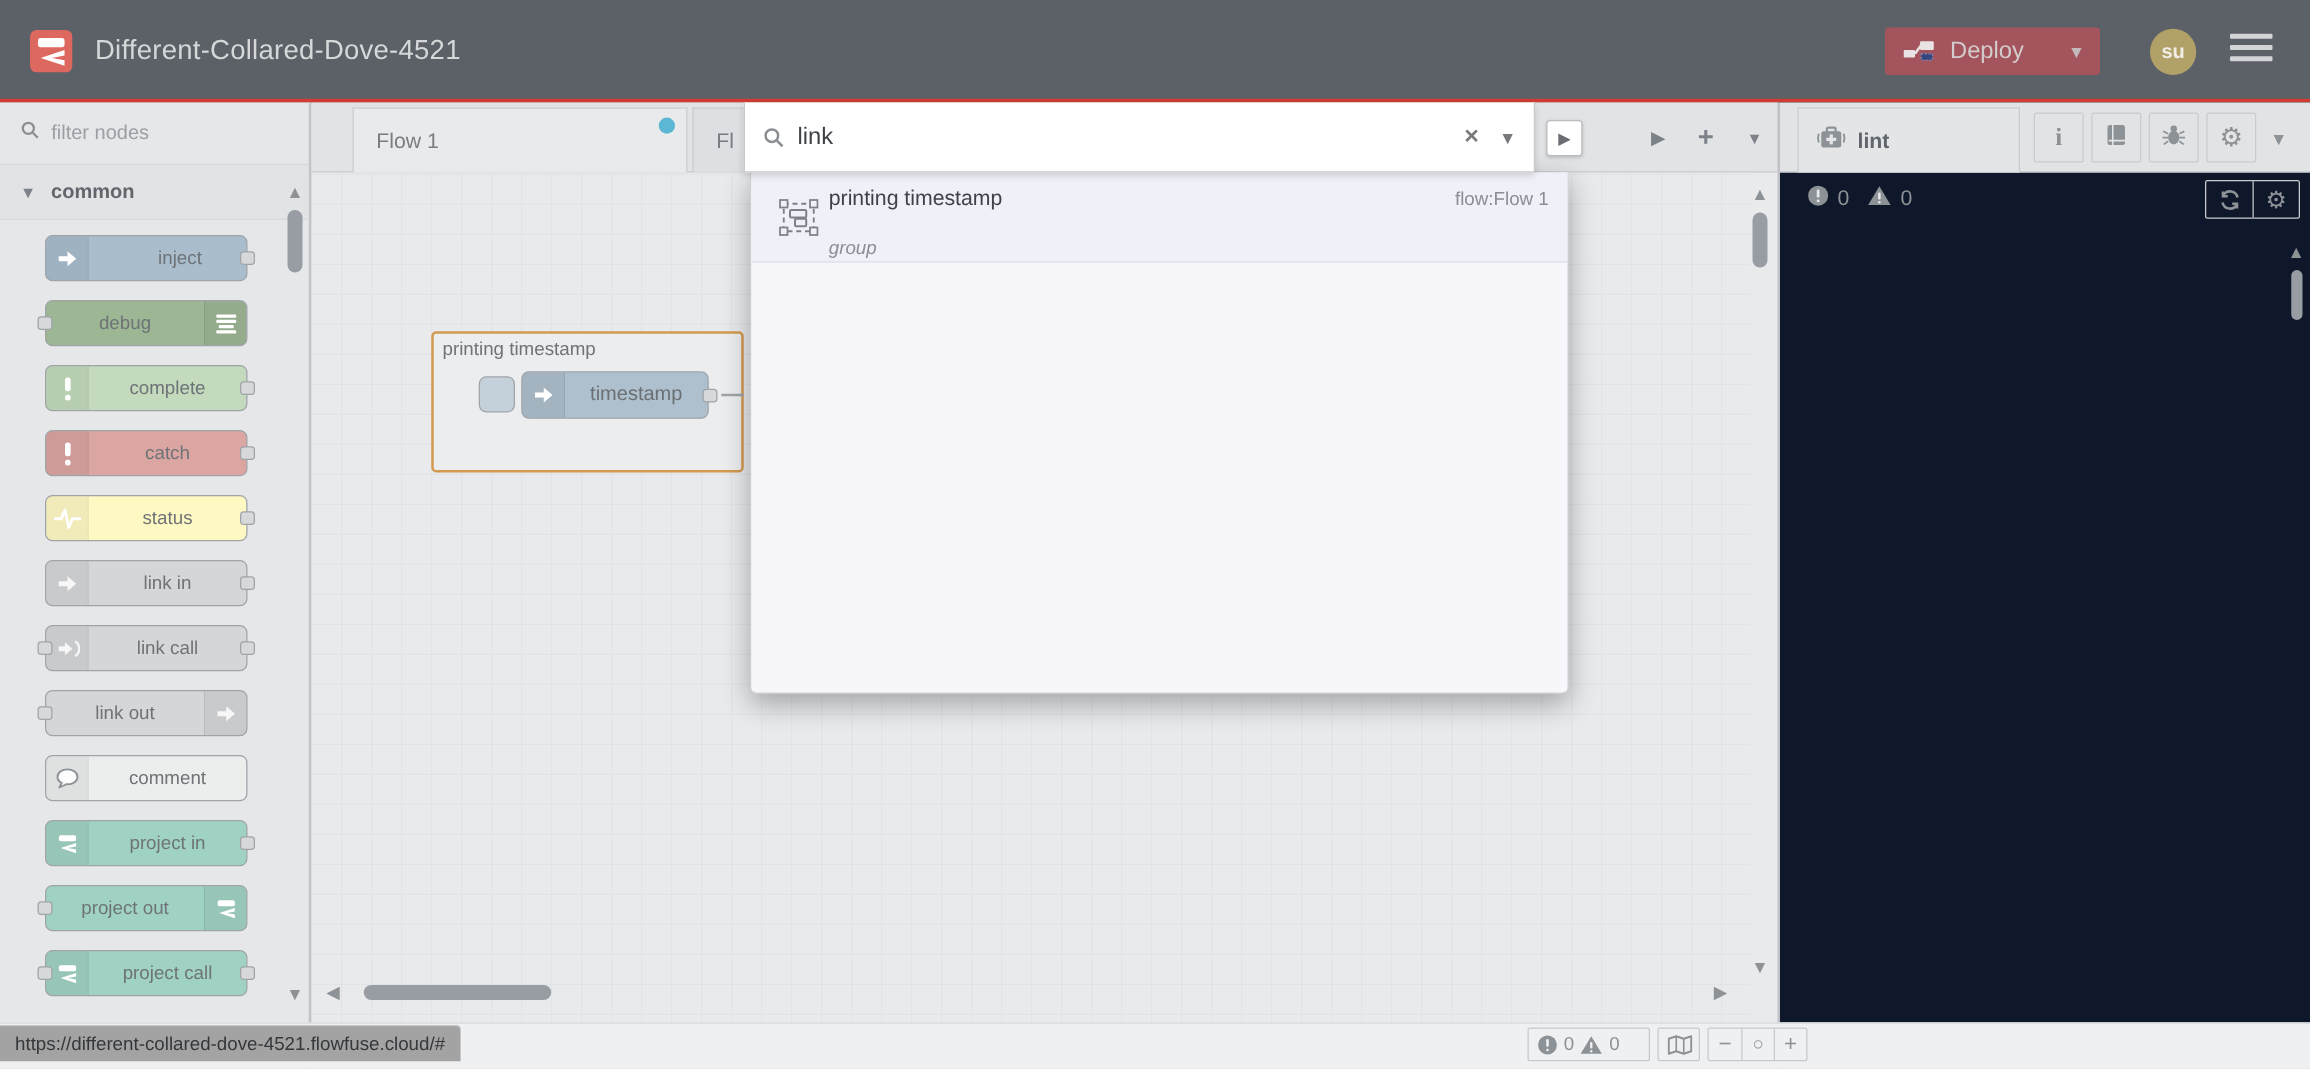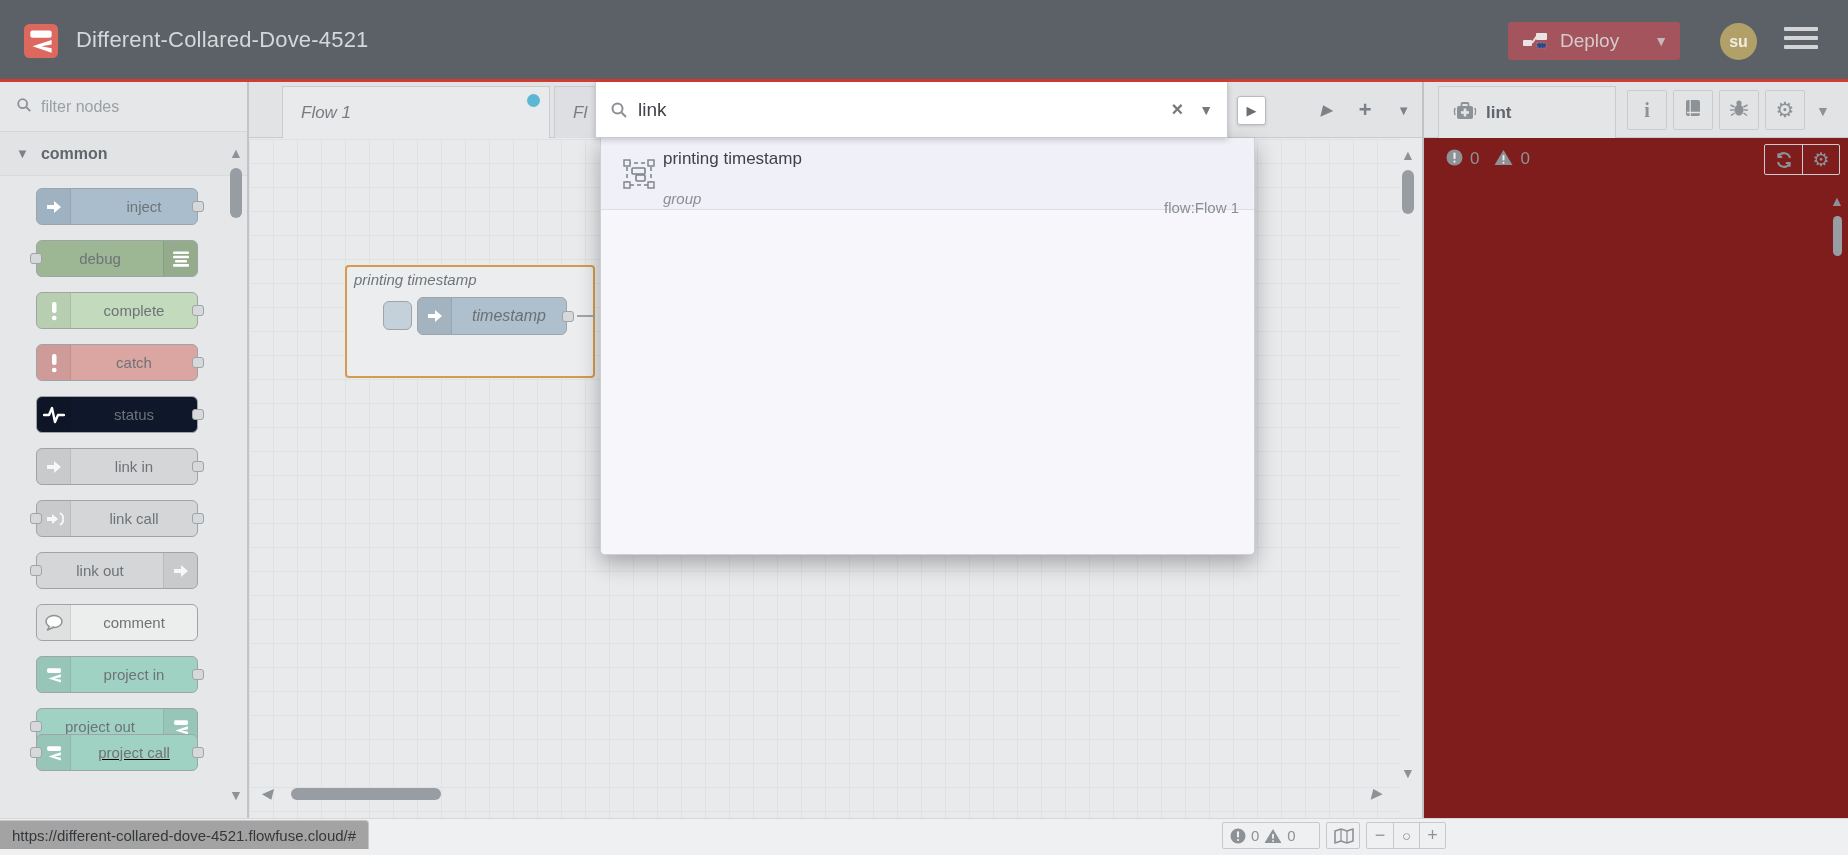--- a/index.html
+++ b/index.html
@@ -26,28 +26,28 @@
   .pal-cat .chev { color:#7c8288; font-size:13px; }
   .pal-cat .cat-lab { color:#60666c; font-size:16px; font-weight:bold; }
   .pnode { position:absolute; left:36px; width:162px; height:37px; border:1px solid #9fa4a9; border-radius:6px; display:flex; align-items:stretch; cursor:grab; }
   .pnode .lab { flex:1; display:flex; align-items:center; justify-content:center; color:#6e7377; font-size:15px; }
   .pnode .ibox { width:34px; background:rgba(0,0,0,0.055); display:flex; align-items:center; justify-content:center; }
   .pnode .ibox.bl { border-right:1px solid rgba(0,0,0,0.08); border-radius:5px 0 0 5px; }
   .pnode .ibox.br { border-left:1px solid rgba(0,0,0,0.08); border-radius:0 5px 5px 0; }
   .port { position:absolute; width:12px; height:11px; background:#d6d8da; border:1px solid #9fa4a9; border-radius:3px; top:12px; }
   .port.l { left:-7px; } .port.r { right:-7px; }
   .c-inject{background:#a9bdcd}.c-debug{background:#9db694}.c-complete{background:#c3dabc}.c-catch{background:#dba5a1}
-  .c-status{background:#0f172a}.c-link{background:#d4d6d8}.c-comment{background:#eceded}.c-project{background:#a0d2c3}
+  .c-status{background:#fef9c3}.c-link{background:#d4d6d8}.c-comment{background:#eceded}.c-project{background:#a0d2c3}
 
   
   .tri { position:absolute; color:#8d9296; font-size:14px; line-height:14px; cursor:pointer; }
   .thumb { position:absolute; background:#989da3; border-radius:6px; cursor:pointer; }
 
   
-  .workspace { position:absolute; left:249px; top:82px; width:1173px; height:736px;font-style:italic; }
+  .workspace { position:absolute; left:249px; top:82px; width:1173px; height:736px; }
   .tabbar { position:absolute; left:0; top:0; width:100%; height:56px; background:#e1e3e5; border-bottom:1px solid #c9cbce; }
   .wtab { position:absolute; top:4px; height:52px; border:1px solid #c9cbce; border-bottom:none; display:flex; align-items:center; padding-left:18px; font-size:17px; color:#787d82; cursor:pointer; }
   .wtab.active { background:#e9eaec; }
   .wtab.inactive { background:#dddfe2; }
   .mod-dot { position:absolute; right:9px; top:7px; width:13px; height:13px; border-radius:50%; }
   .tab-tools { position:absolute; top:0; height:56px; right:12px; display:flex; align-items:center; gap:26px; color:#7c8288; }
   .tab-tools span { cursor:pointer; }
   .grid { position:absolute; left:0; top:57px; width:1151px; height:679px; background-color:#e9eaec;
     background-image:linear-gradient(#dfe1e5 1px, transparent 1px),linear-gradient(90deg,#dfe1e5 1px, transparent 1px);
     background-size:24px 24px; }
@@ -67,24 +67,24 @@
   .search-row .mag { margin-left:14px; margin-right:10px; display:flex; }
   .search-q { font-size:19px; color:#3f4347; flex:1; }
   .search-x { color:#77797c; font-size:20px; font-weight:bold; margin-right:16px; cursor:pointer; }
   .search-caret { color:#77797c; font-size:14px; margin-right:14px; cursor:pointer; }
   .search-side-btn { position:absolute; left:1237px; top:96px; width:29px; height:29px; background:#fff; border:1px solid #b9bbbe; border-radius:3px; color:#6a6e72; font-size:13px; text-align:center; line-height:27px; cursor:pointer; z-index:30; box-shadow:0 1px 3px rgba(0,0,0,0.15); }
   .results { position:absolute; left:600px; top:138px; width:655px; height:417px; background:#f6f6fb; border:1px solid #cfcfd6; border-top:none; border-radius:0 0 5px 5px; box-shadow:0 8px 22px rgba(0,0,0,0.3); z-index:29; overflow:hidden; }
   .result-row { position:relative; height:72px; background:#f0f0f8; border-bottom:1px solid #dddde6; cursor:pointer; }
   .result-row .gicon { position:absolute; left:22px; top:21px; }
   .result-title { position:absolute; left:62px; top:11px; font-size:17px; color:#3f4347; }
   .result-sub { position:absolute; left:62px; top:40px; font-size:15px; font-style:italic; color:#8a8f94;margin-top:12px; }
-  .result-loc { position:absolute; right:15px; top:13px; font-size:15px; color:#8a8f94;margin-top:48px; }
-
-  
-  .sidebar { position:absolute; left:1423px; top:82px; width:425px; height:736px; background:#7f1d1d; border-left:1px solid #bfc1c4; }
+  .result-loc { position:absolute; right:15px; top:13px; font-size:15px; color:#8a8f94; }
+
+  
+  .sidebar { position:absolute; left:1423px; top:82px; width:425px; height:736px; background:#0f172a; border-left:1px solid #bfc1c4; }
   .sb-head { position:absolute; left:0; top:0; width:100%; height:56px; background:#e1e3e5; border-bottom:1px solid #c9cbce; }
   .sb-tab { position:absolute; left:14px; top:4px; width:178px; height:52px; background:#e4e5e7; border:1px solid #c9cbce; border-bottom:none; display:flex; align-items:center; gap:9px; padding-left:14px; cursor:pointer; }
   .sb-tab .lab { color:#60666c; font-size:17px; font-weight:bold; }
   .sb-btn { position:absolute; top:8px; width:40px; height:40px; border:1px solid #c9cbce; border-radius:2px; display:flex; align-items:center; justify-content:center; color:#8d9296; cursor:pointer; }
   .sb-caret { position:absolute; top:21px; left:392px; color:#8d9296; font-size:14px; cursor:pointer; }
   .sb-toolbar { position:absolute; left:0; top:56px; width:100%; height:42px; display:flex; align-items:center; padding-left:22px; gap:7px; }
   .cnt { color:#8d9296; font-size:17px; margin-right:8px; }
   .sb-actions { position:absolute; right:8px; top:62px; display:flex; border:1px solid #c9cbce; border-radius:2px; }
   .sb-actions .act { width:37px; height:29px; display:flex; align-items:center; justify-content:center; color:#8d9296; cursor:pointer; }
   .sb-actions .act + .act { border-left:1px solid #c9cbce; }
@@ -260,21 +260,21 @@
       <span class="lab">project out</span>
       <span class="ibox br">
           <svg width="22" height="22" viewBox="0 0 32 32">
             <rect x="6" y="6" width="20" height="7" rx="2" fill="#fff"></rect>
             <path d="M26 15 L8 21 L26 27 L26 22.8 L16.5 21 L26 19.2 Z" fill="#fff"></path>
           </svg>
         </span>
       <span class="port l"></span>
     </div>
 
-    <div class="pnode c-project" style="top:652px;text-decoration:underline;">
+    <div class="pnode c-project" style="top:678px;">
       <span class="ibox bl">
           <svg width="22" height="22" viewBox="0 0 32 32">
             <rect x="6" y="6" width="20" height="7" rx="2" fill="#fff"></rect>
             <path d="M26 15 L8 21 L26 27 L26 22.8 L16.5 21 L26 19.2 Z" fill="#fff"></path>
           </svg>
         </span>
       <span class="lab">project call</span>
       <span class="port l"></span>
       <span class="port r"></span>
     </div>

